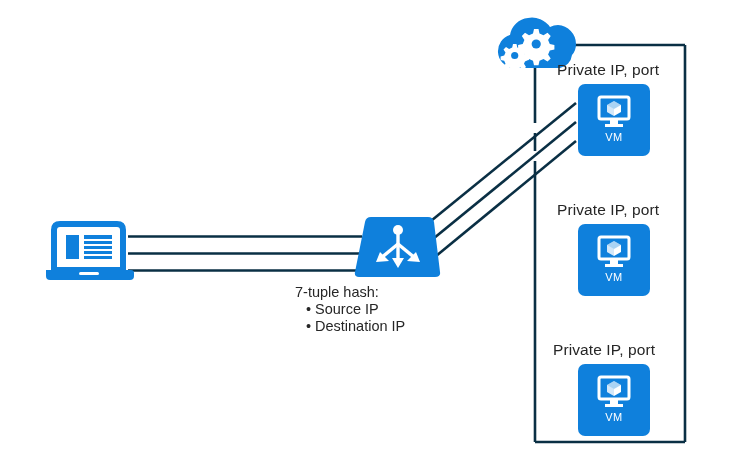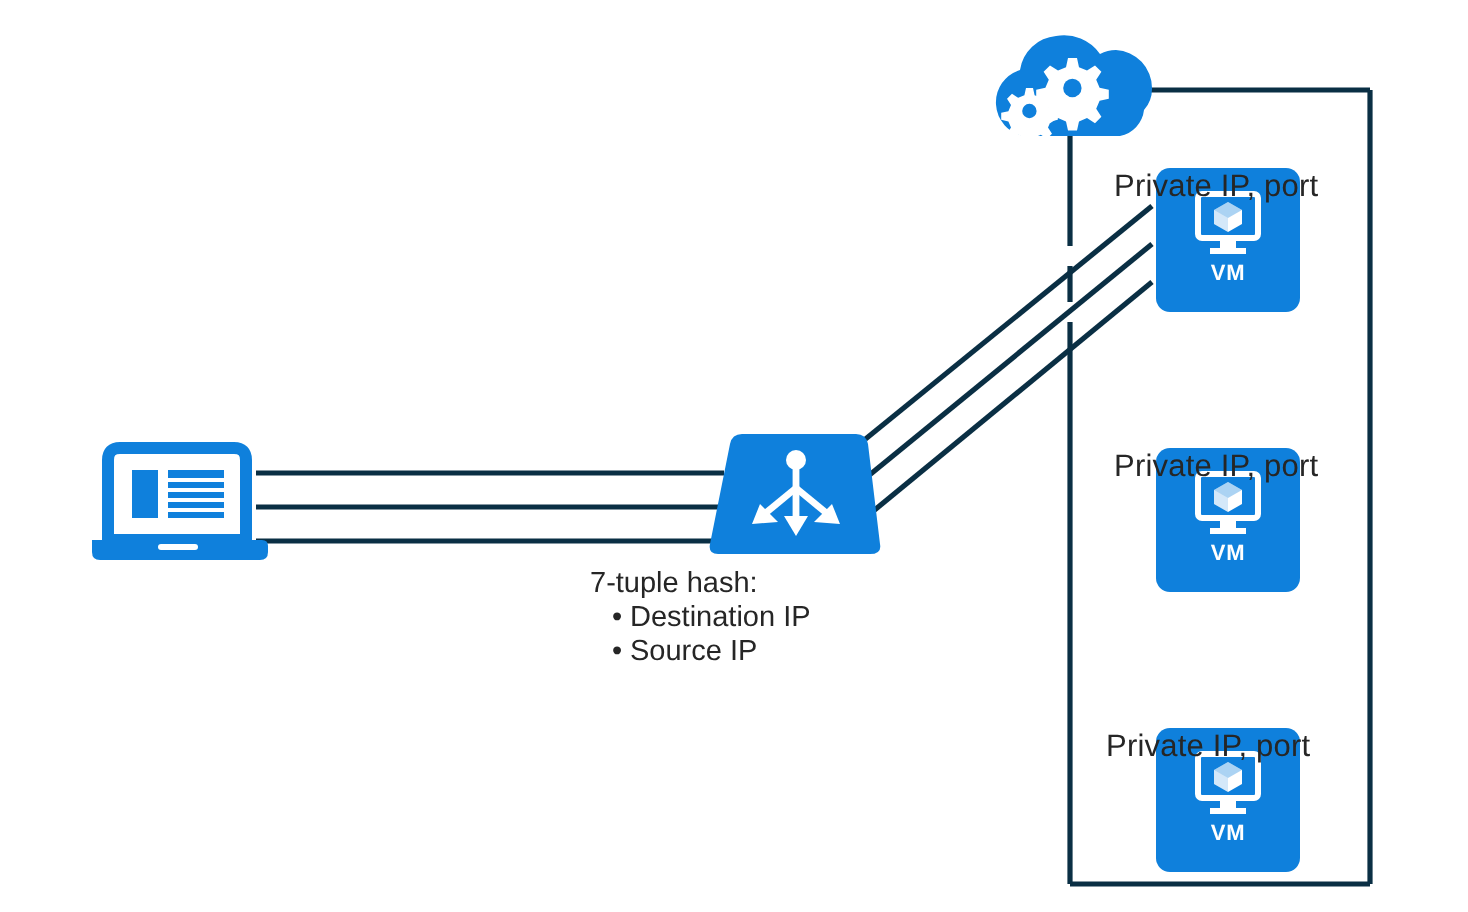--- a/index.html
+++ b/index.html
@@ -23,21 +23,20 @@
     height: 456px;
   }
 
   
   .vm-label {
     position: absolute;
     font-size: 15.5px;
     color: #262626;
     white-space: nowrap;
     letter-spacing: 0.1px;
-    margin-top: 24px;
   }
   #vm-label-1 { left: 557px; top: 61px; }
   #vm-label-2 { left: 557px; top: 201px; }
   #vm-label-3 { left: 553px; top: 341px; }
 
   #hash-note {
     position: absolute;
     left: 295px;
     top: 284px;
     font-size: 14.5px;
@@ -74,21 +73,21 @@
   #vm-tile-2 { left: 578px; top: 224px; }
   #vm-tile-3 { left: 578px; top: 364px; }
   .vm-tile svg { position: absolute; left: 0; top: 0; }
   .vm-tile-text {
     position: absolute;
     left: 0;
     top: 47px;
     width: 72px;
     text-align: center;
     font-size: 11px;
-    font-weight: bold;
+    font-weight: normal;
     color: #ffffff;
     letter-spacing: 0.4px;
   }
 </style>
 </head>
 <body>
 
 <div id="canvas">
 
   <svg class="layer-svg" viewBox="0 0 734 456">
@@ -219,18 +218,18 @@
     <div class="vm-tile-text">VM</div>
   </div>
 
   <div class="vm-label" id="vm-label-1">Private IP, port</div>
   <div class="vm-label" id="vm-label-2">Private IP, port</div>
   <div class="vm-label" id="vm-label-3">Private IP, port</div>
 
   <div id="hash-note">
     <span class="hash-title">7-tuple hash:</span>
     <ul>
+      <li>Source IP</li>
       <li>Destination IP</li>
-      <li>Source IP</li>
     </ul>
   </div>
 
 </div>
 
 </body></html>

